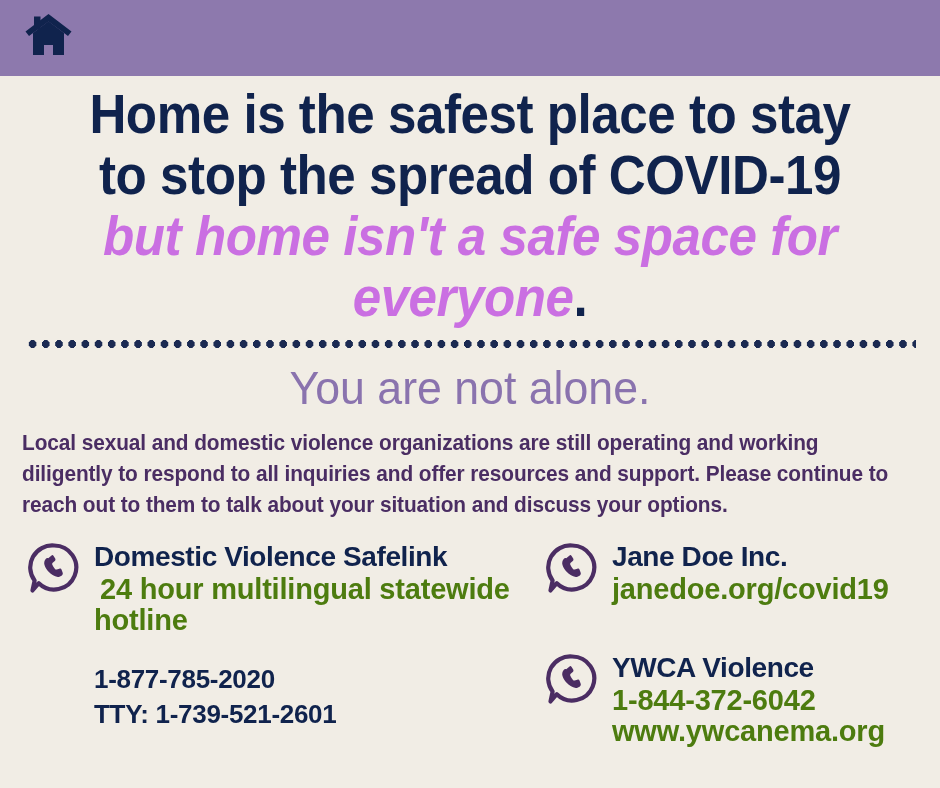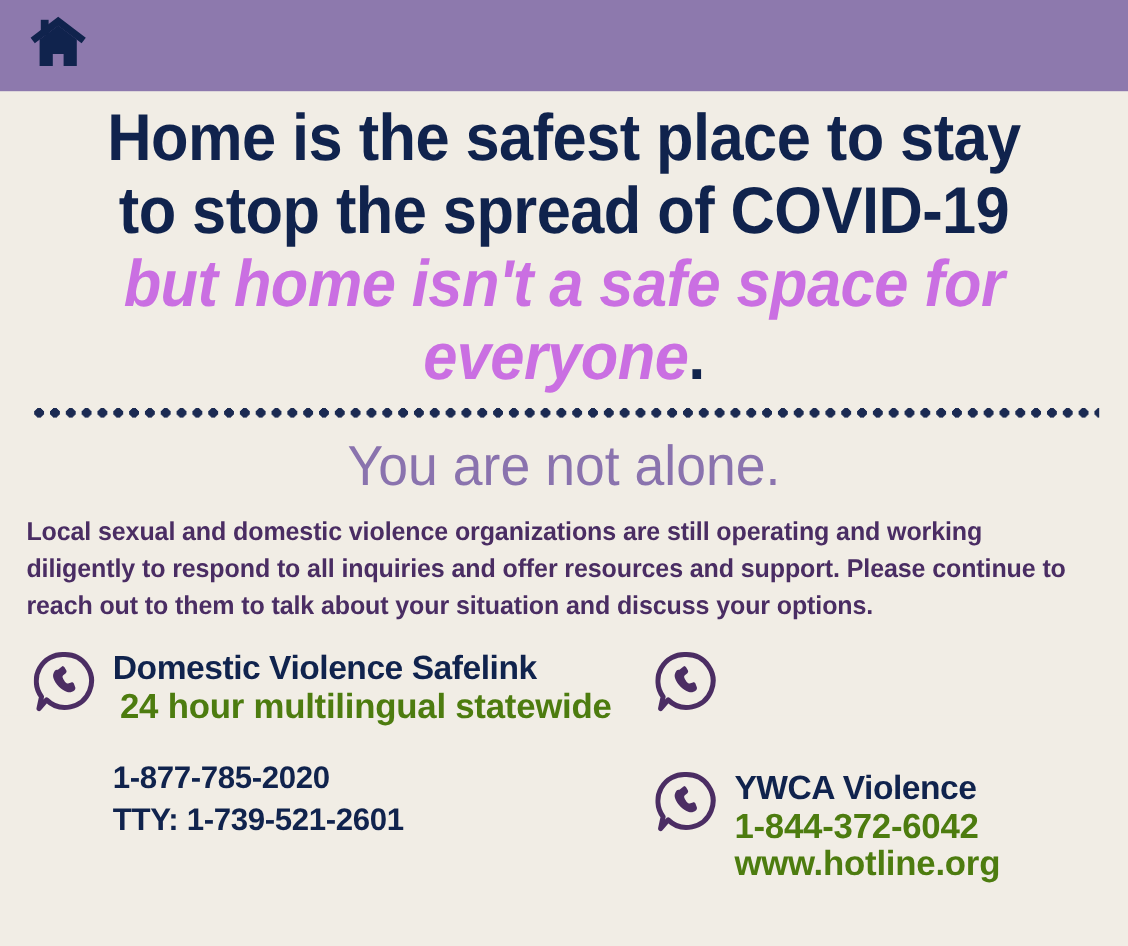--- a/index.html
+++ b/index.html
@@ -217,56 +217,61 @@
         <div class="contact-row">
           <span class="bubble-icon">
             <svg viewBox="0 0 52 52" width="52" height="52" aria-hidden="true">
               <path d="M26 3.5 A22 22 0 1 1 10.8 41.2 L4.5 48.5 L6.6 38.6 A22 22 0 0 1 26 3.5 Z" fill="none" stroke="#4b2d63" stroke-width="4.2" stroke-linejoin="round"></path>
               <path d="M20.2 16.2 c-0.9 -0.3 -1.9 0 -2.5 0.8 c-1.3 1.7 -1.9 3.9 -1.2 6 c1.6 5.1 6.4 10 11.5 11.6 c2.1 0.7 4.3 0.1 5.9 -1.2 c0.8 -0.6 1.1 -1.7 0.8 -2.6 l-1.1 -3 c-0.3 -0.9 -1.3 -1.4 -2.2 -1.1 l-2.7 0.8 c-0.6 0.2 -1.3 0 -1.7 -0.5 c-1.2 -1.3 -2.2 -2.9 -2.8 -4.5 c-0.2 -0.6 0 -1.3 0.5 -1.7 l2.1 -1.8 c0.7 -0.6 0.9 -1.7 0.4 -2.5 l-1.6 -2.6 c-0.3 -0.5 -0.8 -0.9 -1.4 -1.0 Z" fill="#4b2d63"></path>
             </svg>
           </span>
           <span class="contact-text">
             <span class="org-name">Domestic Violence Safelink</span>
             <span class="org-sub sub-line indent">24 hour multilingual statewide</span>
+            <span class="org-sub sub-line">hotline</span>
           </span>
         </div>
         <div class="phones-left">
           <span class="org-phone sub-line">1-877-785-2020</span>
           <span class="org-phone sub-line">TTY: 1-739-521-2601</span>
         </div>
       </div>
     </div>
 
     <div class="col-right">
 
       <div class="contact-block">
         <div class="contact-row">
           <span class="bubble-icon">
             <svg viewBox="0 0 52 52" width="52" height="52" aria-hidden="true">
               <path d="M26 3.5 A22 22 0 1 1 10.8 41.2 L4.5 48.5 L6.6 38.6 A22 22 0 0 1 26 3.5 Z" fill="none" stroke="#4b2d63" stroke-width="4.2" stroke-linejoin="round"></path>
               <path d="M20.2 16.2 c-0.9 -0.3 -1.9 0 -2.5 0.8 c-1.3 1.7 -1.9 3.9 -1.2 6 c1.6 5.1 6.4 10 11.5 11.6 c2.1 0.7 4.3 0.1 5.9 -1.2 c0.8 -0.6 1.1 -1.7 0.8 -2.6 l-1.1 -3 c-0.3 -0.9 -1.3 -1.4 -2.2 -1.1 l-2.7 0.8 c-0.6 0.2 -1.3 0 -1.7 -0.5 c-1.2 -1.3 -2.2 -2.9 -2.8 -4.5 c-0.2 -0.6 0 -1.3 0.5 -1.7 l2.1 -1.8 c0.7 -0.6 0.9 -1.7 0.4 -2.5 l-1.6 -2.6 c-0.3 -0.5 -0.8 -0.9 -1.4 -1.0 Z" fill="#4b2d63"></path>
             </svg>
           </span>
+          <span class="contact-text">
+            <span class="org-name">Jane Doe Inc.</span>
+            <span class="org-sub sub-line">janedoe.org/covid19</span>
+          </span>
         </div>
       </div>
 
       <div class="block-gap"></div>
 
       <div class="contact-block">
         <div class="contact-row">
           <span class="bubble-icon">
             <svg viewBox="0 0 52 52" width="52" height="52" aria-hidden="true">
               <path d="M26 3.5 A22 22 0 1 1 10.8 41.2 L4.5 48.5 L6.6 38.6 A22 22 0 0 1 26 3.5 Z" fill="none" stroke="#4b2d63" stroke-width="4.2" stroke-linejoin="round"></path>
               <path d="M20.2 16.2 c-0.9 -0.3 -1.9 0 -2.5 0.8 c-1.3 1.7 -1.9 3.9 -1.2 6 c1.6 5.1 6.4 10 11.5 11.6 c2.1 0.7 4.3 0.1 5.9 -1.2 c0.8 -0.6 1.1 -1.7 0.8 -2.6 l-1.1 -3 c-0.3 -0.9 -1.3 -1.4 -2.2 -1.1 l-2.7 0.8 c-0.6 0.2 -1.3 0 -1.7 -0.5 c-1.2 -1.3 -2.2 -2.9 -2.8 -4.5 c-0.2 -0.6 0 -1.3 0.5 -1.7 l2.1 -1.8 c0.7 -0.6 0.9 -1.7 0.4 -2.5 l-1.6 -2.6 c-0.3 -0.5 -0.8 -0.9 -1.4 -1.0 Z" fill="#4b2d63"></path>
             </svg>
           </span>
           <span class="contact-text">
             <span class="org-name">YWCA Violence</span>
             <span class="org-sub sub-line">1-844-372-6042</span>
-            <span class="org-sub sub-line">www.hotline.org</span>
+            <span class="org-sub sub-line">www.ywcanema.org</span>
           </span>
         </div>
       </div>
 
     </div>
   </div>
 
 </div>
 
 </body></html>

